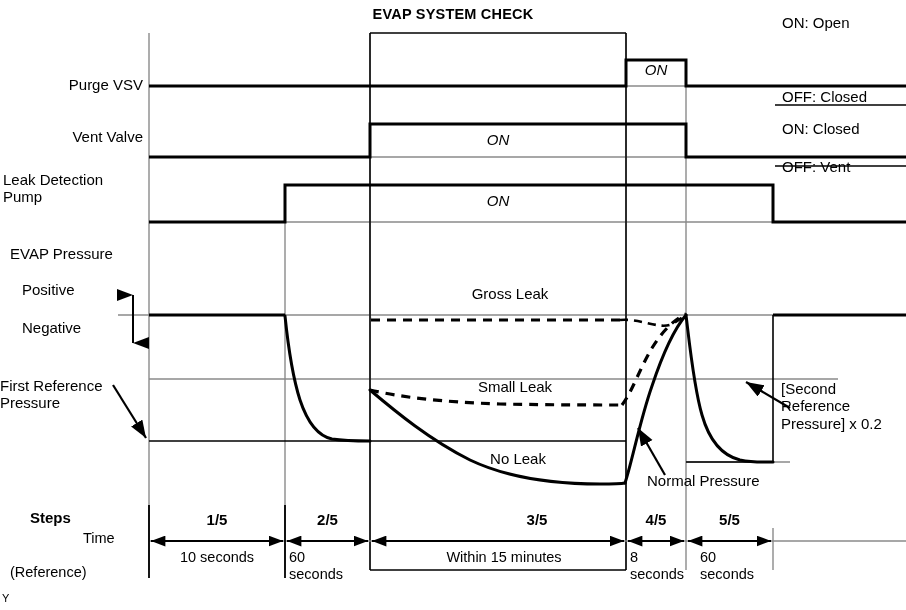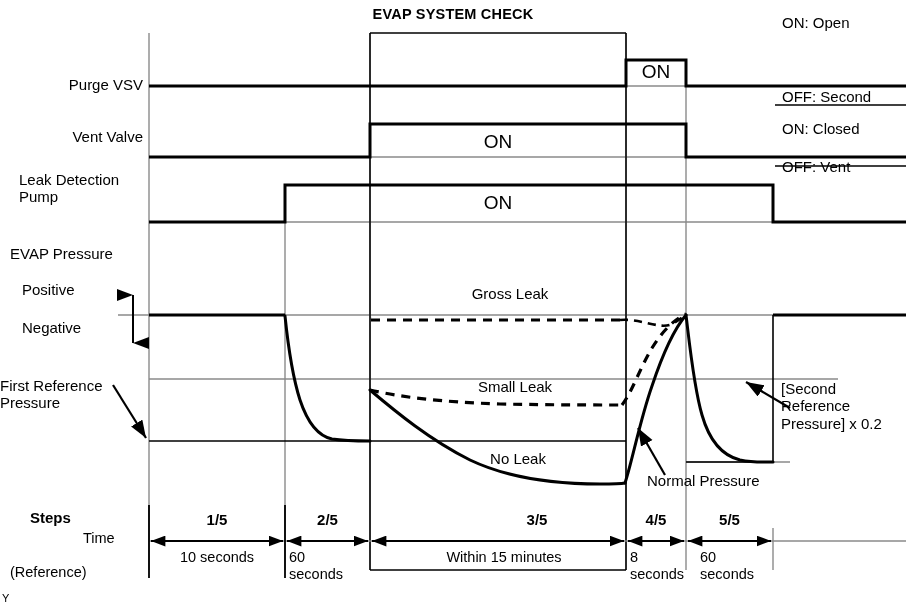--- a/index.html
+++ b/index.html
@@ -7,21 +7,21 @@
     width:906px;height:610px;position:relative;overflow:hidden;
     font-family:"Liberation Sans","DejaVu Sans",sans-serif;
     color:#000;
   }
   #diagram-root{position:absolute;inset:0;}
   svg.layer{position:absolute;left:0;top:0;width:906px;height:610px;}
   .lbl{position:absolute;white-space:pre;line-height:1.15;}
   .t-title{font-size:14.5px;font-weight:bold;letter-spacing:.2px;}
   .t-left{font-size:15px;text-align:right;}
   .t-right{font-size:15px;}
-  .t-on{font-size:19px;}
+  .t-on{font-size:15px;font-style:italic;}
   .t-curve{font-size:15px;}
   .t-step{font-size:15px;font-weight:bold;text-align:center;}
   .t-time{font-size:14.5px;}
   .t-bold{font-size:15px;font-weight:bold;}
   .t-tiny{font-size:11px;}
 </style>
 </head>
 <body>
 
 <div id="diagram-root">
@@ -159,35 +159,35 @@
     <g stroke="#000" stroke-width="1.8" fill="none">
       <line x1="149" y1="505" x2="149" y2="578"></line>
       <line x1="285" y1="505" x2="285" y2="578"></line>
     </g>
   </svg>
 
   <div class="lbl t-left" style="left:0;top:76px;width:143px;">Purge VSV</div>
 
   <div class="lbl t-left" style="left:0;top:128px;width:143px;">Vent Valve</div>
 
-  <div class="lbl t-left" style="left:0;top:171px;width:166px;text-align:left;padding-left:19px;box-sizing:border-box;">Leak Detection
+  <div class="lbl t-left" style="left:0;top:171px;width:166px;text-align:left;padding-left:3px;box-sizing:border-box;">Leak Detection
 Pump</div>
 
   <div class="lbl t-left" style="left:0;top:245px;width:143px;text-align:left;padding-left:10px;box-sizing:border-box;">EVAP Pressure</div>
 
   <div class="lbl t-left" style="left:0;top:281px;width:118px;text-align:left;padding-left:22px;box-sizing:border-box;">Positive</div>
 
   <div class="lbl t-left" style="left:0;top:319px;width:118px;text-align:left;padding-left:22px;box-sizing:border-box;">Negative</div>
 
   <div class="lbl t-left" style="left:0;top:377px;width:118px;text-align:left;box-sizing:border-box;">First Reference
 Pressure</div>
 
   <div class="lbl t-right" style="left:782px;top:14px;">ON: Open</div>
 
-  <div class="lbl t-right" style="left:782px;top:88px;">OFF: Second</div>
+  <div class="lbl t-right" style="left:782px;top:88px;">OFF: Closed</div>
 
   <div class="lbl t-right" style="left:782px;top:120px;">ON: Closed</div>
 
   <div class="lbl t-right" style="left:782px;top:158px;">OFF: Vent</div>
 
   <div class="lbl t-right" style="left:781px;top:380px;">[Second
 Reference
 Pressure] x 0.2</div>
 
   <div class="lbl t-on" style="left:626px;top:61px;width:60px;text-align:center;">ON</div>

